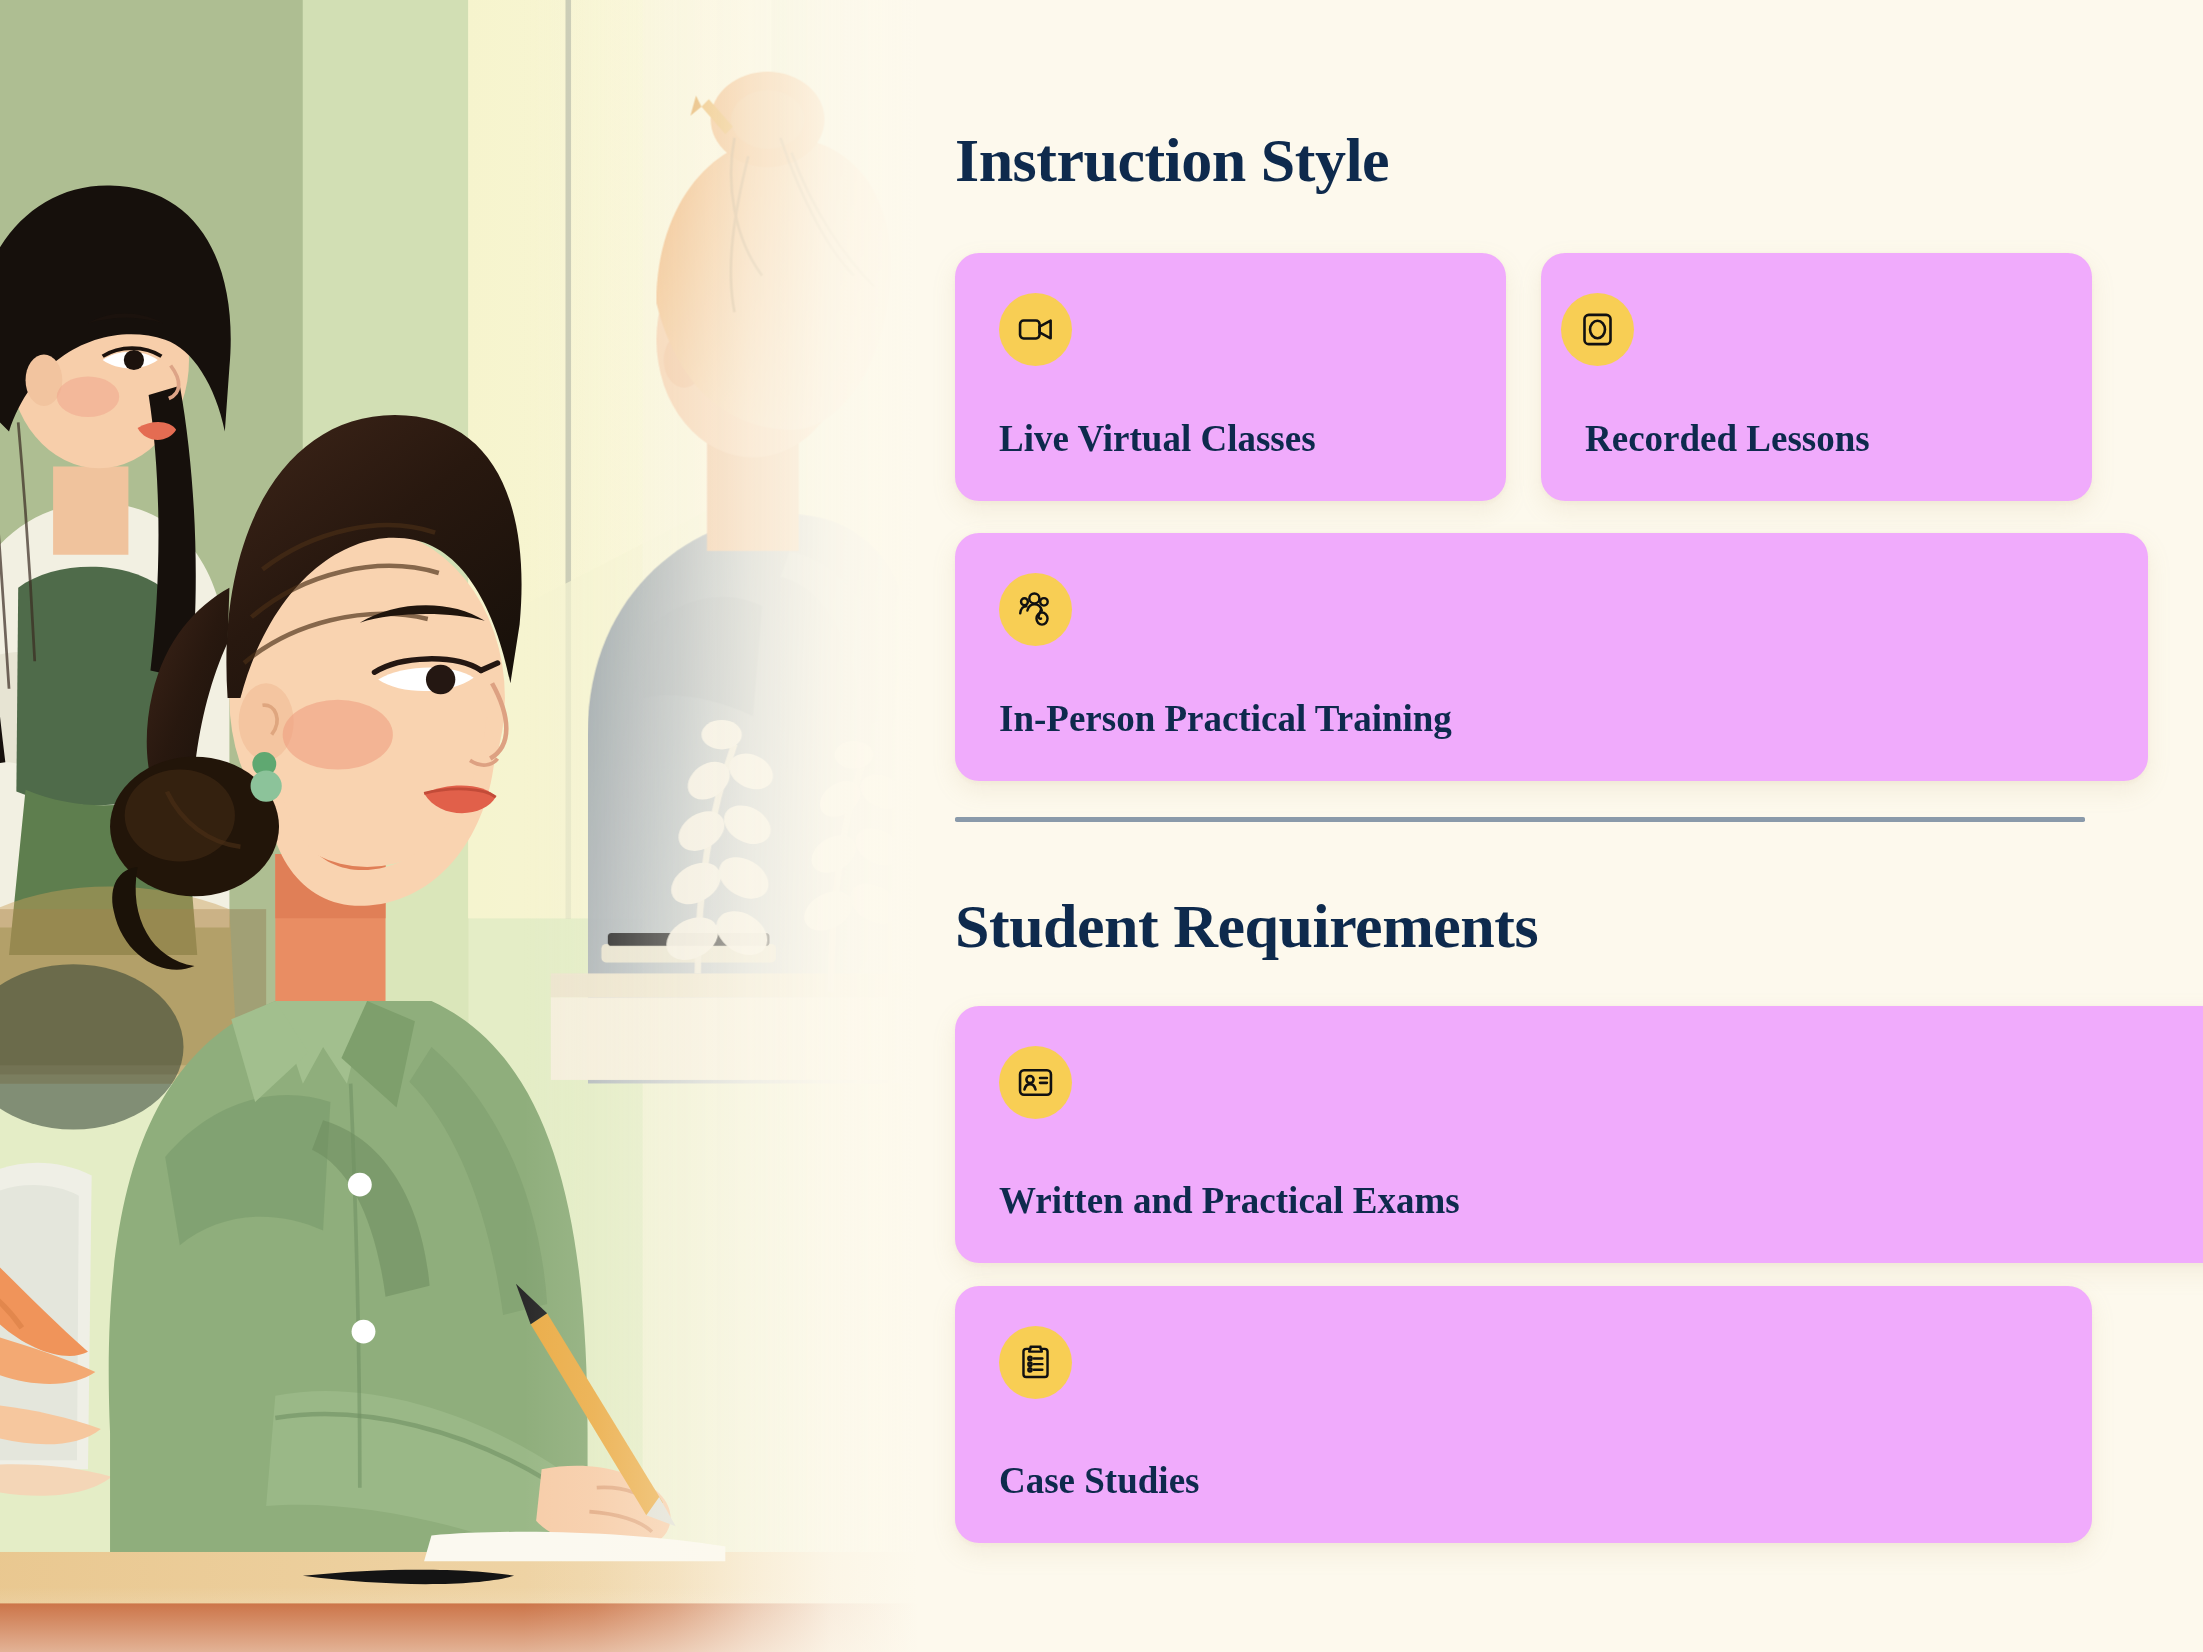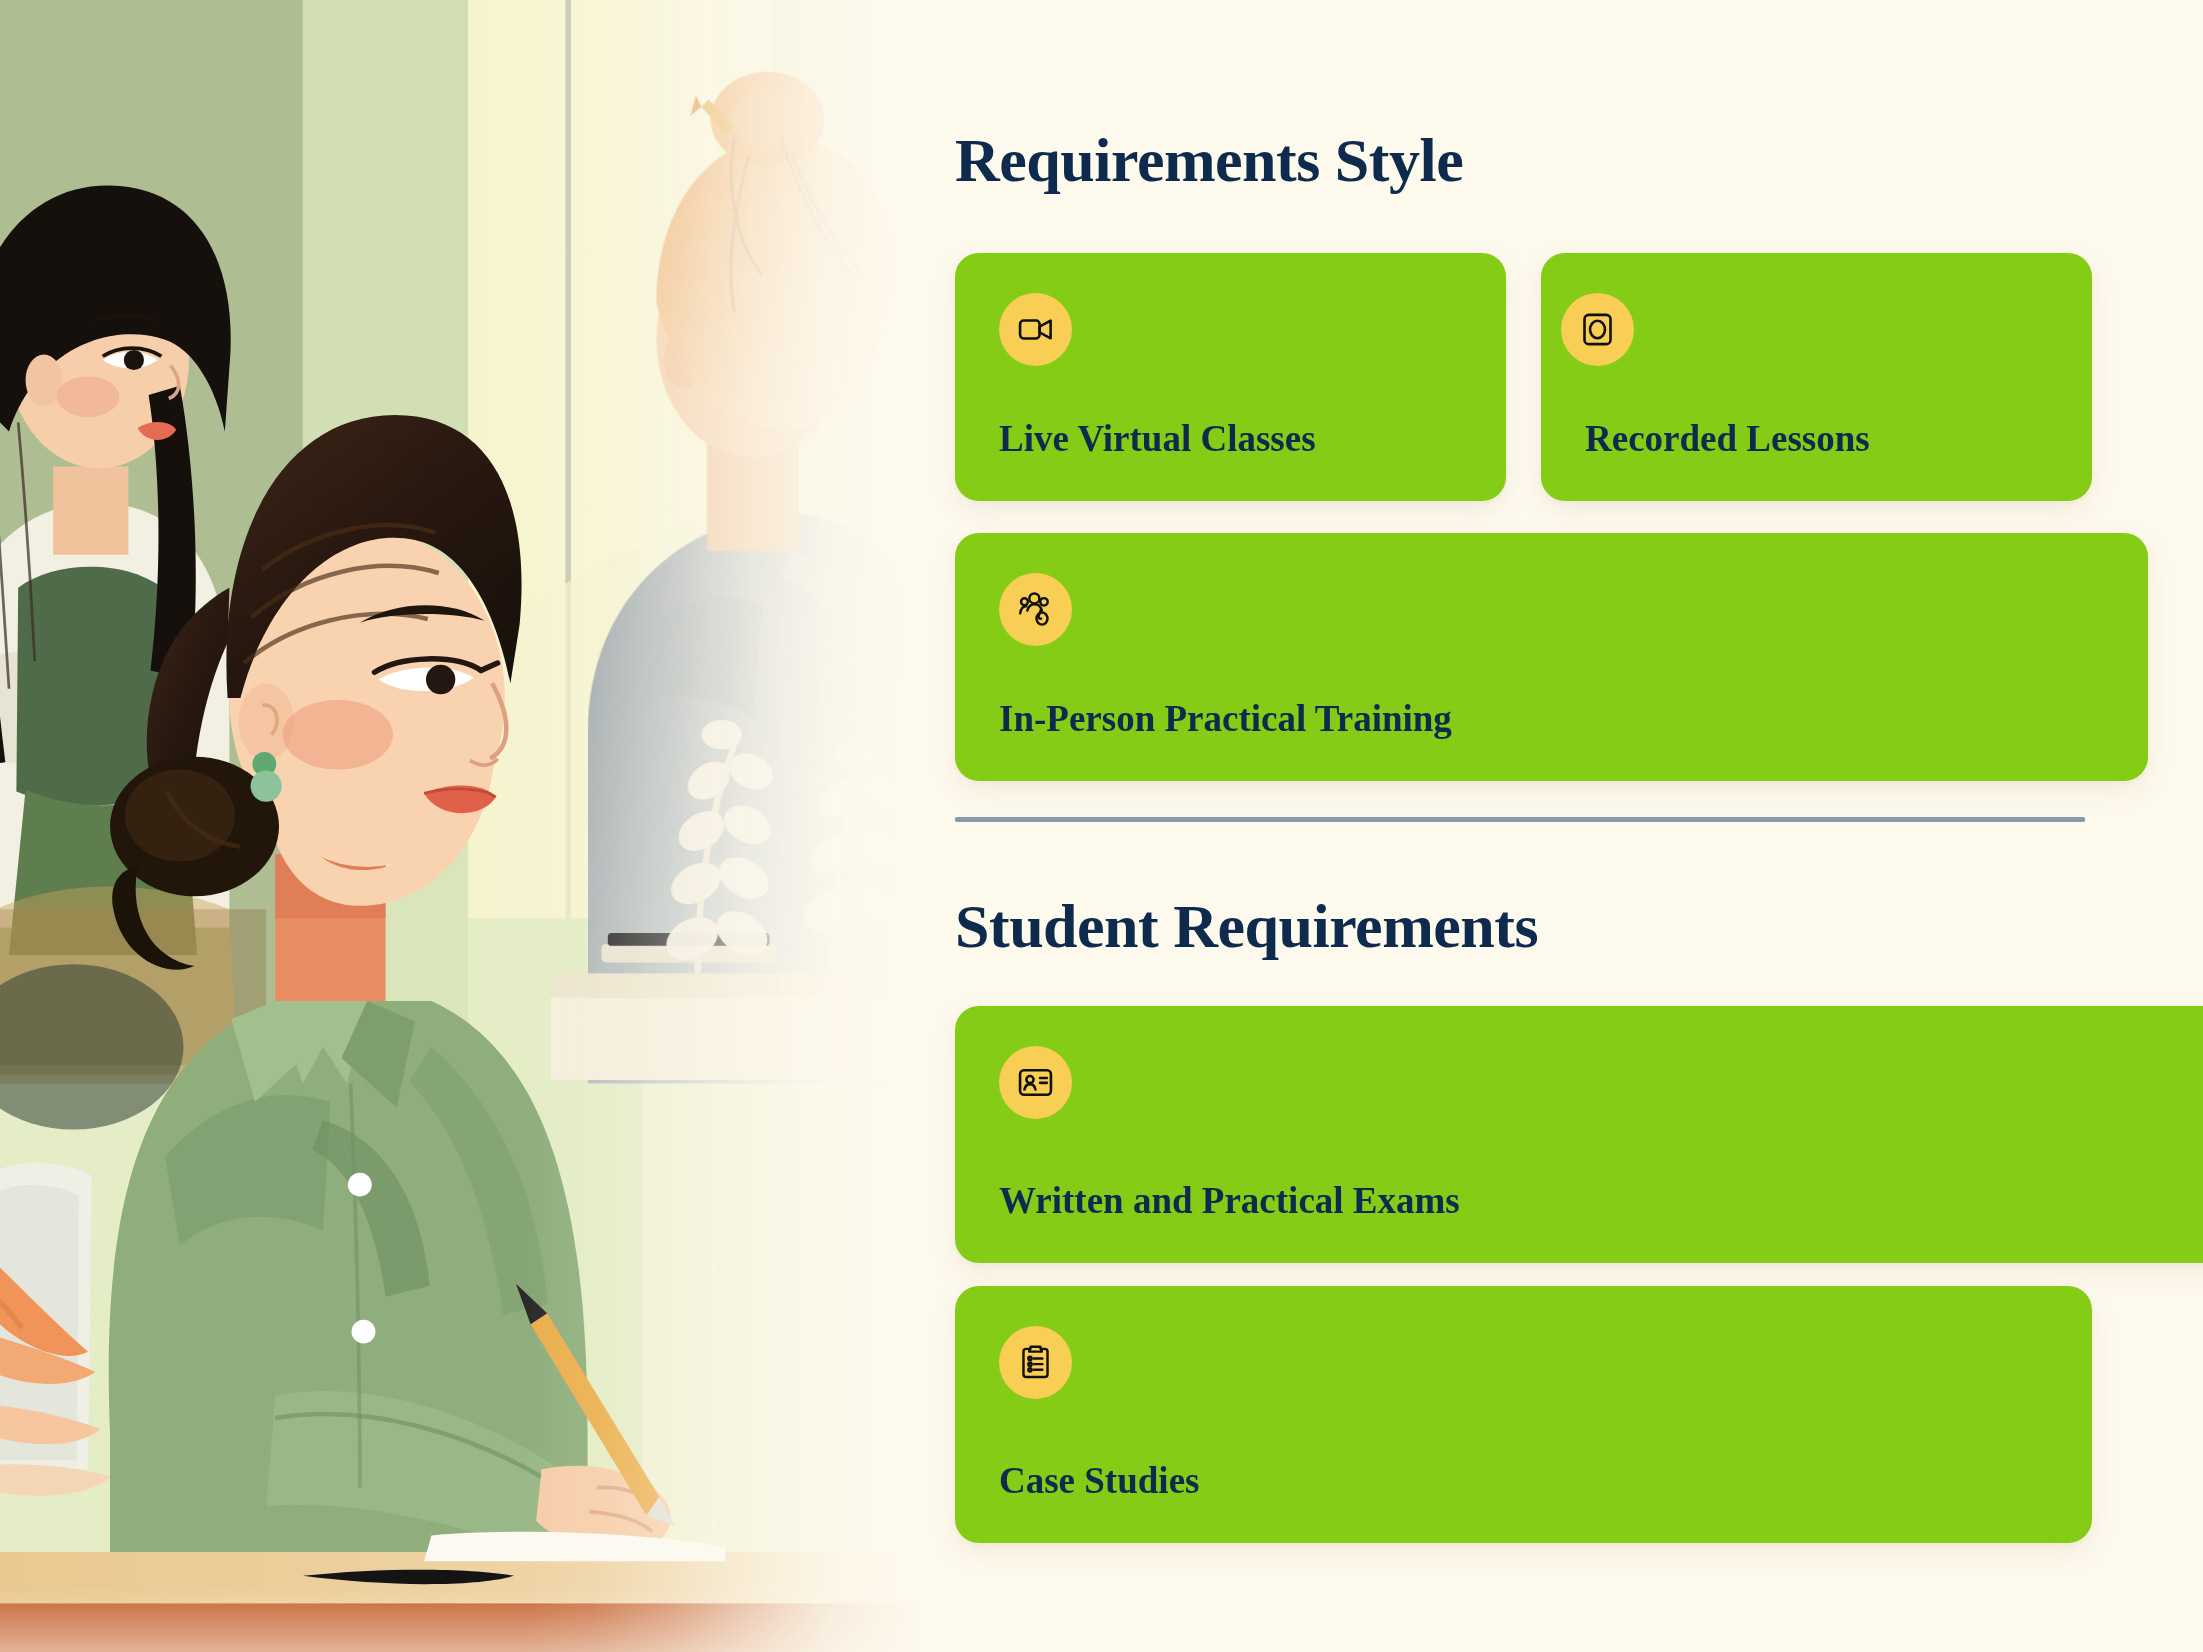--- a/index.html
+++ b/index.html
@@ -64,21 +64,21 @@
     position:absolute;
     left:37px; top:817px;
     width:1130px; height:4.6px;
     background:#8A9AAA;
     border-radius:1.8px;
   }
 
   
   .card {
     position:absolute;
-    background:#84cc16;
+    background:#f0abfc;
     border-radius:24px;
     box-shadow:0 9.2px 24px rgba(180,155,105,0.13), 0 1.8px 5.5px rgba(180,155,105,0.07);
     padding:40px 44px 0 44px;
   }
   .badge {
     width:73px; height:73px;
     border-radius:50%;
     background:#F8CE54;
     display:flex; align-items:center; justify-content:center;
   }
@@ -341,21 +341,21 @@
 
         <path d="M330 1716 C420 1706, 520 1708, 560 1716 C520 1728, 420 1728, 330 1716 Z" fill="#141414"></path>
       </g>
     </svg>
     <div class="illus-fade"></div>
     <div class="illus-fade-bottom"></div>
   </div>
 
   <div class="content">
 
-    <h1 class="section-title" id="instruction-title">Requirements Style</h1>
+    <h1 class="section-title" id="instruction-title">Instruction Style</h1>
 
     <div class="card" id="card-live">
       <div class="badge">
         <svg viewBox="0 0 24 24" fill="none" stroke="#111111" stroke-width="1.6" stroke-linecap="round" stroke-linejoin="round">
           <rect x="2.5" y="6.5" width="12" height="11" rx="2.2"></rect>
           <path d="M14.5 10.2 L21.3 6.6 V17.4 L14.5 13.8 Z"></path>
         </svg>
       </div>
       <div class="card-label">Live Virtual Classes</div>
     </div>

